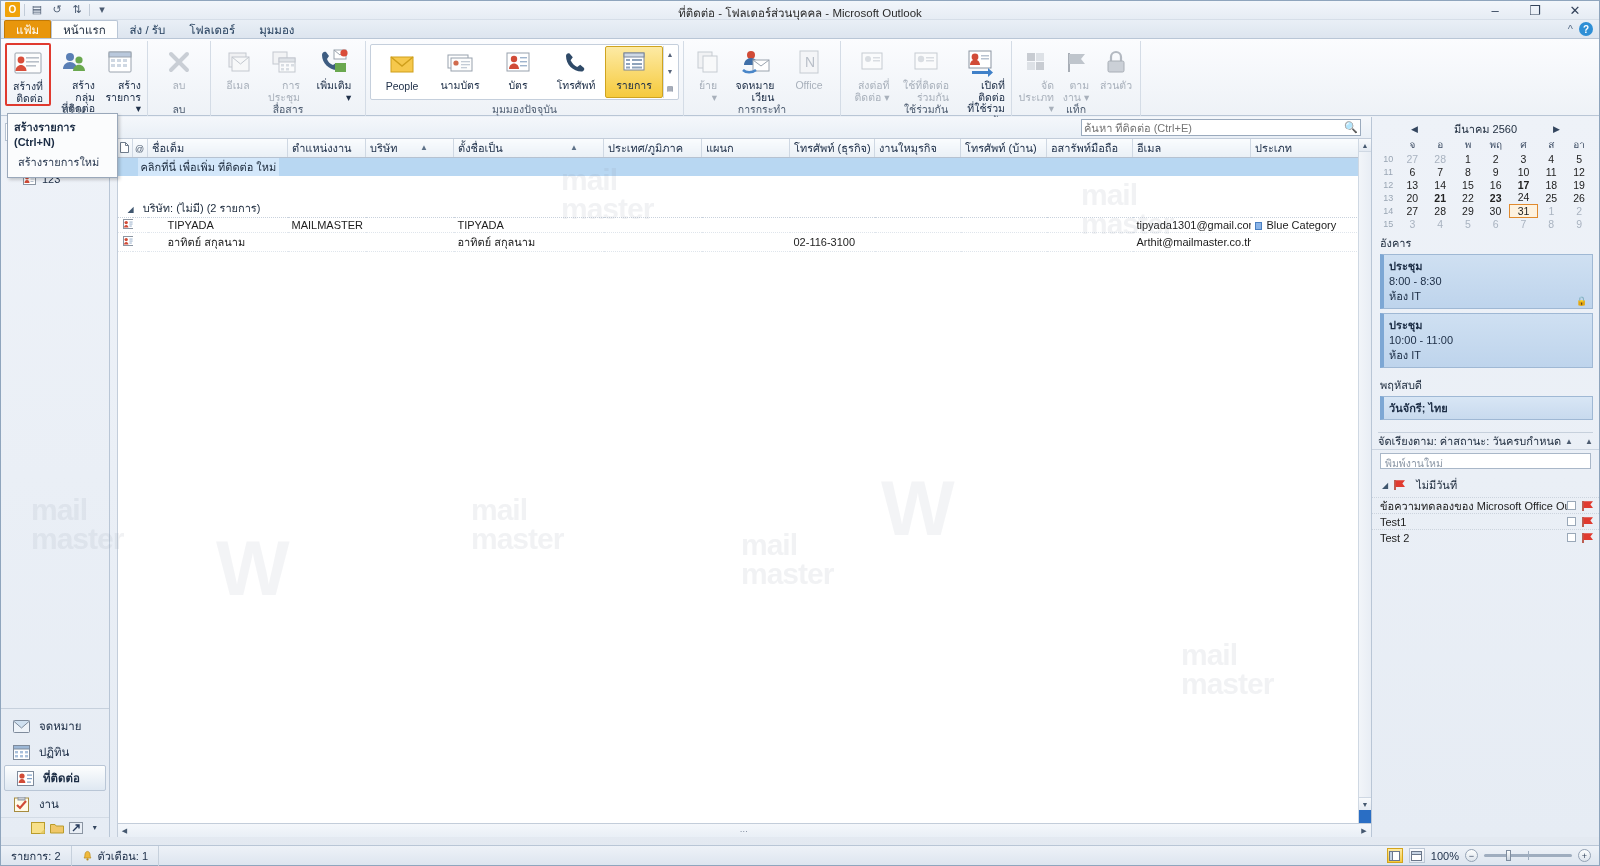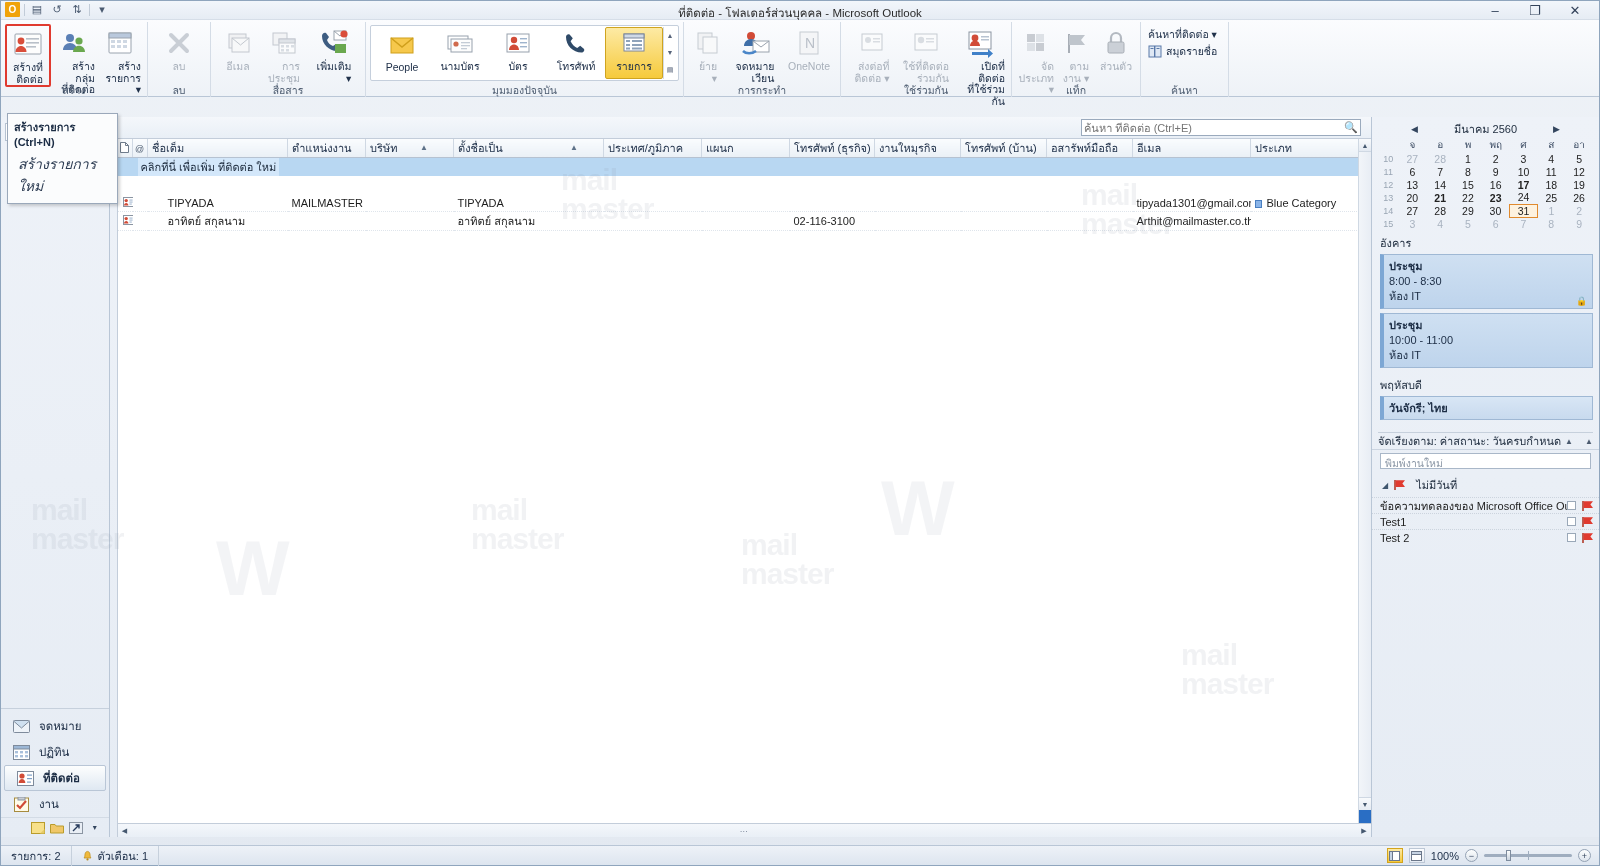--- a/index.html
+++ b/index.html
@@ -191,21 +191,21 @@
        background:linear-gradient(#fdfefe,#dde4ec); display:flex;align-items:center;justify-content:center;
        font-size:9px; color:#36475e;}
   .viewbtn{ width:16px;height:15px; border:1px solid #bcc7d5; background:linear-gradient(#fbfcfe,#e6ecf4);
             display:flex;align-items:center;justify-content:center;}
   .viewbtn.on{ border:1px solid #d3a41c; background:linear-gradient(#fdeaa4,#f6ca3c);}
 
   
   .tooltip{ position:absolute; left:6px; top:112px; width:111px; background:#fbfcfd;
             border:1px solid #9aa8ba; box-shadow:2px 2px 3px rgba(0,0,0,.18); z-index:40; padding:4px 6px 6px 6px;}
   .tooltip .tt{ font-size:11px; font-weight:bold; color:#1b2c44;}
-  .tooltip .td{ font-size:14px; color:#2c3b52; margin-top:5px; padding-left:4px;font-style:italic;}
+  .tooltip .td{ font-size:11px; color:#2c3b52; margin-top:5px; padding-left:4px;}
 </style>
 </head>
 <body>
 
 <div class="app">
 
   <div class="titlebar">
     <div class="qat">
       <div class="oicon">O</div>
       <div class="sep"></div>
@@ -216,20 +216,31 @@
       <div class="qi">▾</div>
     </div>
     <div class="title-text">ที่ติดต่อ - โฟลเดอร์ส่วนบุคคล  -  Microsoft Outlook</div>
     <div class="winbtns">
       <div class="winbtn">–</div>
       <div class="winbtn">❐</div>
       <div class="winbtn close">✕</div>
     </div>
   </div>
 
+  <div class="tabbar">
+    <div class="tab file">แฟ้ม</div>
+    <div class="tab active">หน้าแรก</div>
+    <div class="tab">ส่ง / รับ</div>
+    <div class="tab">โฟลเดอร์</div>
+    <div class="tab">มุมมอง</div>
+    <div class="helpicons">
+      <span>^</span>
+      <span class="q">?</span>
+    </div>
+  </div>
 
   <div class="ribbon">
 
     <div class="rgroup">
       <div class="items">
         <div class="bigbtn sel">
           <div class="ico">
             <svg width="32" height="32" viewBox="0 0 32 32">
               <rect x="3" y="6" width="26" height="20" rx="1" fill="#fdfdfd" stroke="#9aa3ae"></rect>
               <rect x="14" y="10" width="13" height="1.6" fill="#b9c0c9"></rect>
@@ -418,21 +429,21 @@
           </div>
           <div class="lbl">จดหมาย<br>เวียน</div>
         </div>
         <div class="bigbtn dim w54">
           <div class="ico">
             <svg width="32" height="32" viewBox="0 0 32 32">
               <rect x="7" y="5" width="18" height="22" fill="#f4f5f7" stroke="#c6cbd2"></rect>
               <text x="12" y="21" font-size="14" fill="#b9bfc8" font-family="Liberation Sans">N</text>
             </svg>
           </div>
-          <div class="lbl">OneNote</div>
+          <div class="lbl">Office</div>
         </div>
       </div>
       <div class="glabel">การกระทำ</div>
     </div>
 
     <div class="rgroup">
       <div class="items">
         <div class="bigbtn dim w54">
           <div class="ico">
             <svg width="32" height="32" viewBox="0 0 32 32">
@@ -500,37 +511,20 @@
               <path d="M11 15 L11 11 a5 5 0 0 1 10 0 L21 15" fill="none" stroke="#b3b9c1" stroke-width="2.2"></path>
               <rect x="8" y="15" width="16" height="11" rx="1.5" fill="#cbd0d7" stroke="#a8aeb6"></rect>
             </svg>
           </div>
           <div class="lbl">ส่วนตัว</div>
         </div>
       </div>
       <div class="glabel">แท็ก</div>
     </div>
 
-    <div class="rgroup" style="min-width:88px;">
-      <div class="items" style="flex-direction:column; padding-top:4px;">
-        <div class="smallrow">
-          <span class="lbl">ค้นหาที่ติดต่อ  ▾</span>
-        </div>
-        <div class="smallrow">
-          <svg width="14" height="13" viewBox="0 0 14 13">
-            <rect x="1" y="1" width="12" height="11" fill="#dfe8f4" stroke="#5878a8"></rect>
-            <rect x="6" y="1" width="1.4" height="11" fill="#5878a8"></rect>
-            <rect x="2.5" y="3" width="3" height="1" fill="#5878a8"></rect>
-            <rect x="8.5" y="3" width="3" height="1" fill="#5878a8"></rect>
-          </svg>
-          <span class="lbl">สมุดรายชื่อ</span>
-        </div>
-      </div>
-      <div class="glabel">ค้นหา</div>
-    </div>
   </div>
 
   <div class="body">
 
     <div class="navpane">
       <div class="navtop">
         <div class="navsearch"></div>
         <div style="height:8px"></div>
         <div class="navitem">
           <span class="ci">
@@ -684,20 +678,26 @@
           </thead>
           <tbody>
           <tr class="rownew">
             <td colspan="14" style="padding-left:20px;">
               <span class="pill">คลิกที่นี่ เพื่อเพิ่ม ที่ติดต่อ ใหม่</span>
             </td>
           </tr>
           <tr style="height:20px;">
                 <td colspan="14"></td>
               </tr>
+          <tr>
+            <td colspan="14" class="grouphdr">
+              <span class="tri">◢</span>
+              <span>บริษัท: (ไม่มี) (2 รายการ)</span>
+            </td>
+          </tr>
           <tr class="drow">
             <td style="padding-left:5px;">
               <svg width="11" height="10" viewBox="0 0 11 10">
                 <rect x="0.5" y="0.5" width="10" height="9" fill="#fff" stroke="#8b95a2"></rect>
                 <circle cx="3.2" cy="3.6" r="1.7" fill="#d14b37"></circle>
                 <path d="M1 8.6c0-1.5 1-2.5 2.2-2.5s2.2 1 2.2 2.5z" fill="#d14b37"></path>
                 <rect x="6.4" y="2.6" width="3.2" height="0.9" fill="#8fa8c6"></rect>
                 <rect x="6.4" y="4.6" width="3.2" height="0.9" fill="#8fa8c6"></rect>
                 <rect x="6.4" y="6.6" width="2.4" height="0.9" fill="#8fa8c6"></rect>
               </svg>

